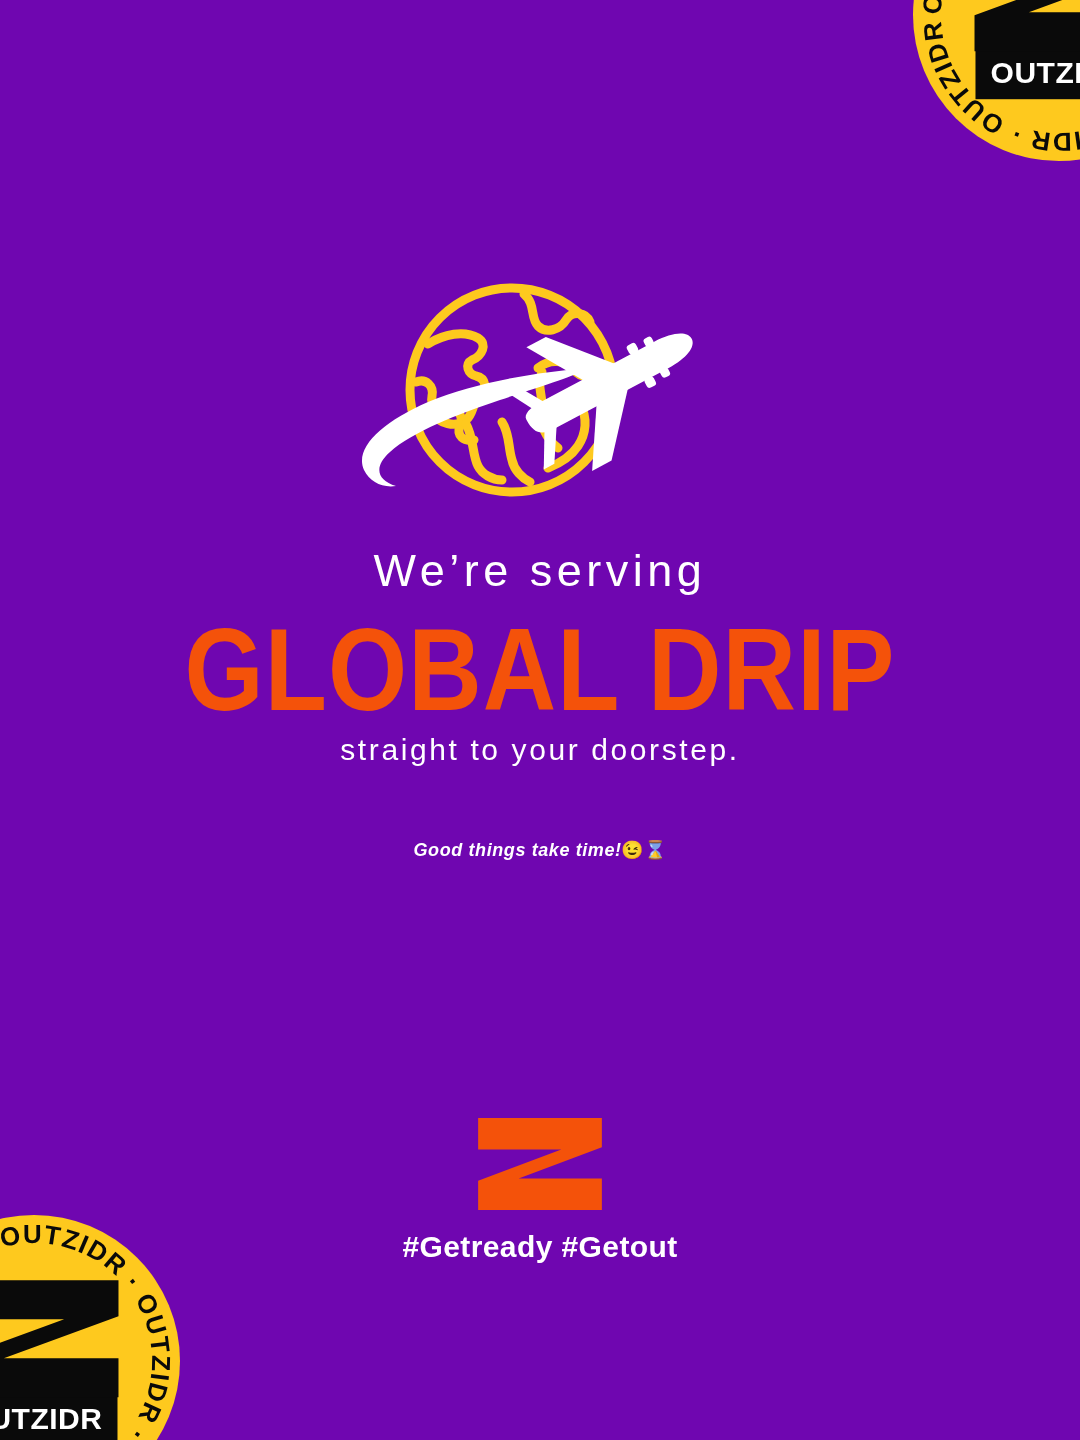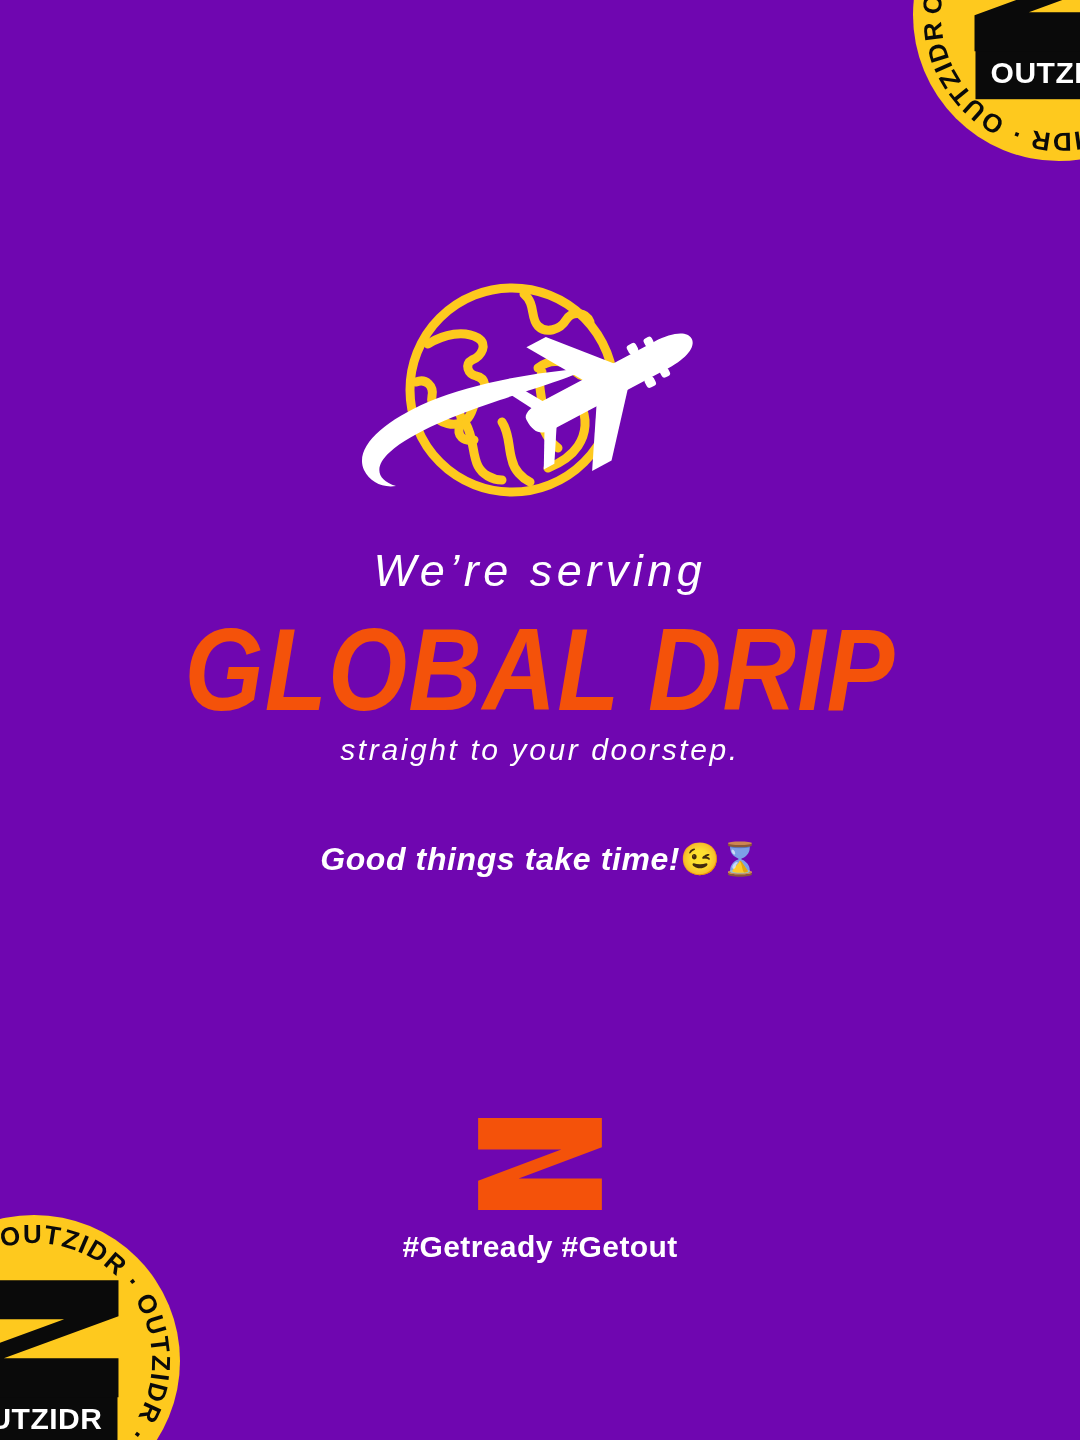--- a/index.html
+++ b/index.html
@@ -101,21 +101,20 @@
   }
   #hero-icon svg { width: 100%; height: 100%; display: block; }
 
   
   #copy {
     position: absolute;
     left: 0;
     top: 545px;
     width: 1080px;
     text-align: center;
-    font-style: italic;
   }
 
   #eyebrow {
     color: #ffffff;
     font-size: 45px;
     font-weight: 300;
     letter-spacing: 4.5px;
     line-height: 1.15;
     margin: 0;
   }
@@ -153,21 +152,21 @@
     color: #fec91e;
     font-size: 48px;
     font-weight: 700;
     letter-spacing: 0.4px;
     line-height: 1.15;
     margin: 0;
     white-space: nowrap;
   }
   #delivery-note {
     color: #ffffff;
-    font-size: 32px;
+    font-size: 18px;
     font-weight: 700;
     font-style: italic;
     letter-spacing: 0.6px;
     line-height: 1.2;
     margin: 20px 0 0 0;
   }
   .emoji {
     font-style: normal;
     font-weight: 400;
     letter-spacing: 0;

